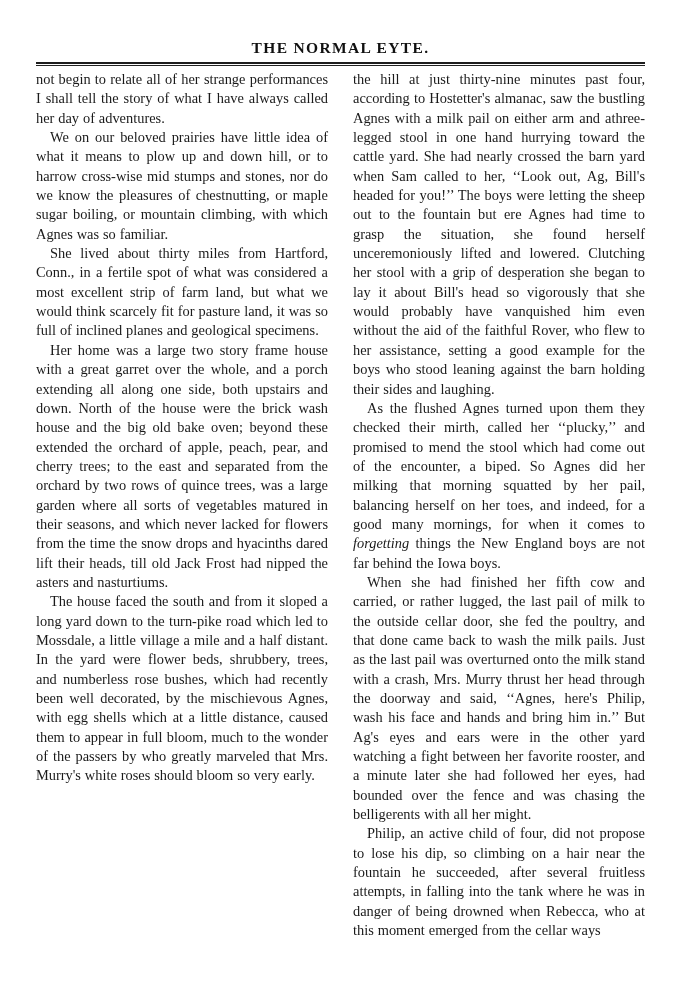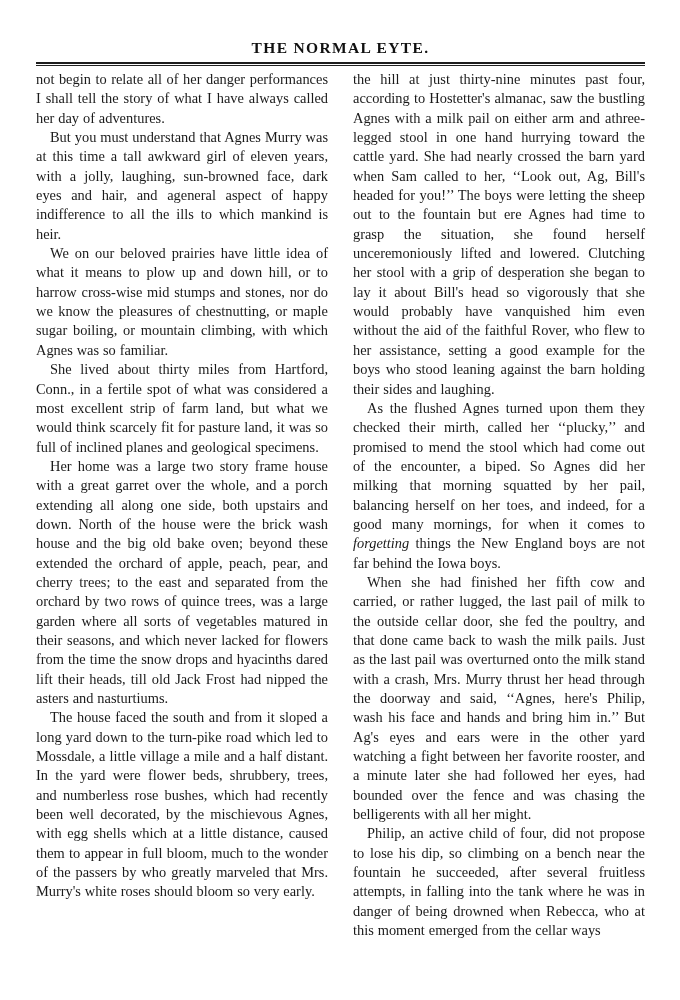--- a/index.html
+++ b/index.html
@@ -108,30 +108,29 @@
 
   <div class="head-rule">
     <div class="rule-thick"></div>
     <div class="rule-gap"></div>
     <div class="rule-thin"></div>
   </div>
 
   <div class="columns">
 
     <div class="col" id="col-left">
-        <p class="cont">not begin to relate all of her danger performances I shall tell the story of what I have always called her day of adventures.</p>
-        <p>But you must understand that Agnes Murry was at this time a tall awkward girl of eleven years, with a jolly, laughing, sun-browned face, dark eyes and hair, and ageneral aspect of happy indifference to all the ills to which mankind is heir.</p>
+        <p class="cont">not begin to relate all of her strange performances I shall tell the story of what I have always called her day of adventures.</p>
         <p>We on our beloved prairies have little idea of what it means to plow up and down hill, or to harrow cross-wise mid stumps and stones, nor do we know the pleasures of chestnutting, or maple sugar boiling, or mountain climbing, with which Agnes was so familiar.</p>
         <p>She lived about thirty miles from Hartford, Conn., in a fertile spot of what was considered a most excellent strip of farm land, but what we would think scarcely fit for pasture land, it was so full of inclined planes and geological specimens.</p>
         <p>Her home was a large two story frame house with a great garret over the whole, and a porch extending all along one side, both upstairs and down. North of the house were the brick wash house and the big old bake oven; beyond these extended the orchard of apple, peach, pear, and cherry trees; to the east and separated from the orchard by two rows of quince trees, was a large garden where all sorts of vegetables matured in their seasons, and which never lacked for flowers from the time the snow drops and hyacinths dared lift their heads, till old Jack Frost had nipped the asters and nasturtiums.</p>
         <p>The house faced the south and from it sloped a long yard down to the turn-pike road which led to Mossdale, a little village a mile and a half distant. In the yard were flower beds, shrubbery, trees, and numberless rose bushes, which had recently been well decorated, by the mischievous Agnes, with egg shells which at a little distance, caused them to appear in full bloom, much to the wonder of the passers by who greatly marveled that Mrs. Murry's white roses should bloom so very early.</p>
       </div>
 
     <div class="col" id="col-right">
         <p class="cont">the hill at just thirty-nine minutes past four, according to Hostetter's almanac, saw the bustling Agnes with a milk pail on either arm and athree-legged stool in one hand hurrying toward the cattle yard. She had nearly crossed the barn yard when Sam called to her, ‘‘Look out, Ag, Bill's headed for you!’’ The boys were letting the sheep out to the fountain but ere Agnes had time to grasp the situation, she found herself unceremoniously lifted and lowered. Clutching her stool with a grip of desperation she began to lay it about Bill's head so vigorously that she would probably have vanquished him even without the aid of the faithful Rover, who flew to her assistance, setting a good example for the boys who stood leaning against the barn holding their sides and laughing.</p>
         <p>As the flushed Agnes turned upon them they checked their mirth, called her ‘‘plucky,’’ and promised to mend the stool which had come out of the encounter, a biped. So Agnes did her milking that morning squatted by her pail, balancing herself on her toes, and indeed, for a good many mornings, for when it comes to <em>forgetting</em> things the New England boys are not far behind the Iowa boys.</p>
         <p>When she had finished her fifth cow and carried, or rather lugged, the last pail of milk to the outside cellar door, she fed the poultry, and that done came back to wash the milk pails. Just as the last pail was overturned onto the milk stand with a crash, Mrs. Murry thrust her head through the doorway and said, ‘‘Agnes, here's Philip, wash his face and hands and bring him in.’’ But Ag's eyes and ears were in the other yard watching a fight between her favorite rooster, and a minute later she had followed her eyes, had bounded over the fence and was chasing the belligerents with all her might.</p>
-        <p>Philip, an active child of four, did not propose to lose his dip, so climbing on a bench near the fountain he succeeded, after several fruitless attempts, in falling into the tank where he was in danger of being drowned when Rebecca, who at this moment emerged from the cellar ways</p>
+        <p>Philip, an active child of four, did not propose to lose his dip, so climbing on a hair near the fountain he succeeded, after several fruitless attempts, in falling into the tank where he was in danger of being drowned when Rebecca, who at this moment emerged from the cellar ways</p>
       </div>
 
   </div>
 
 </div>
 
 </body></html>

